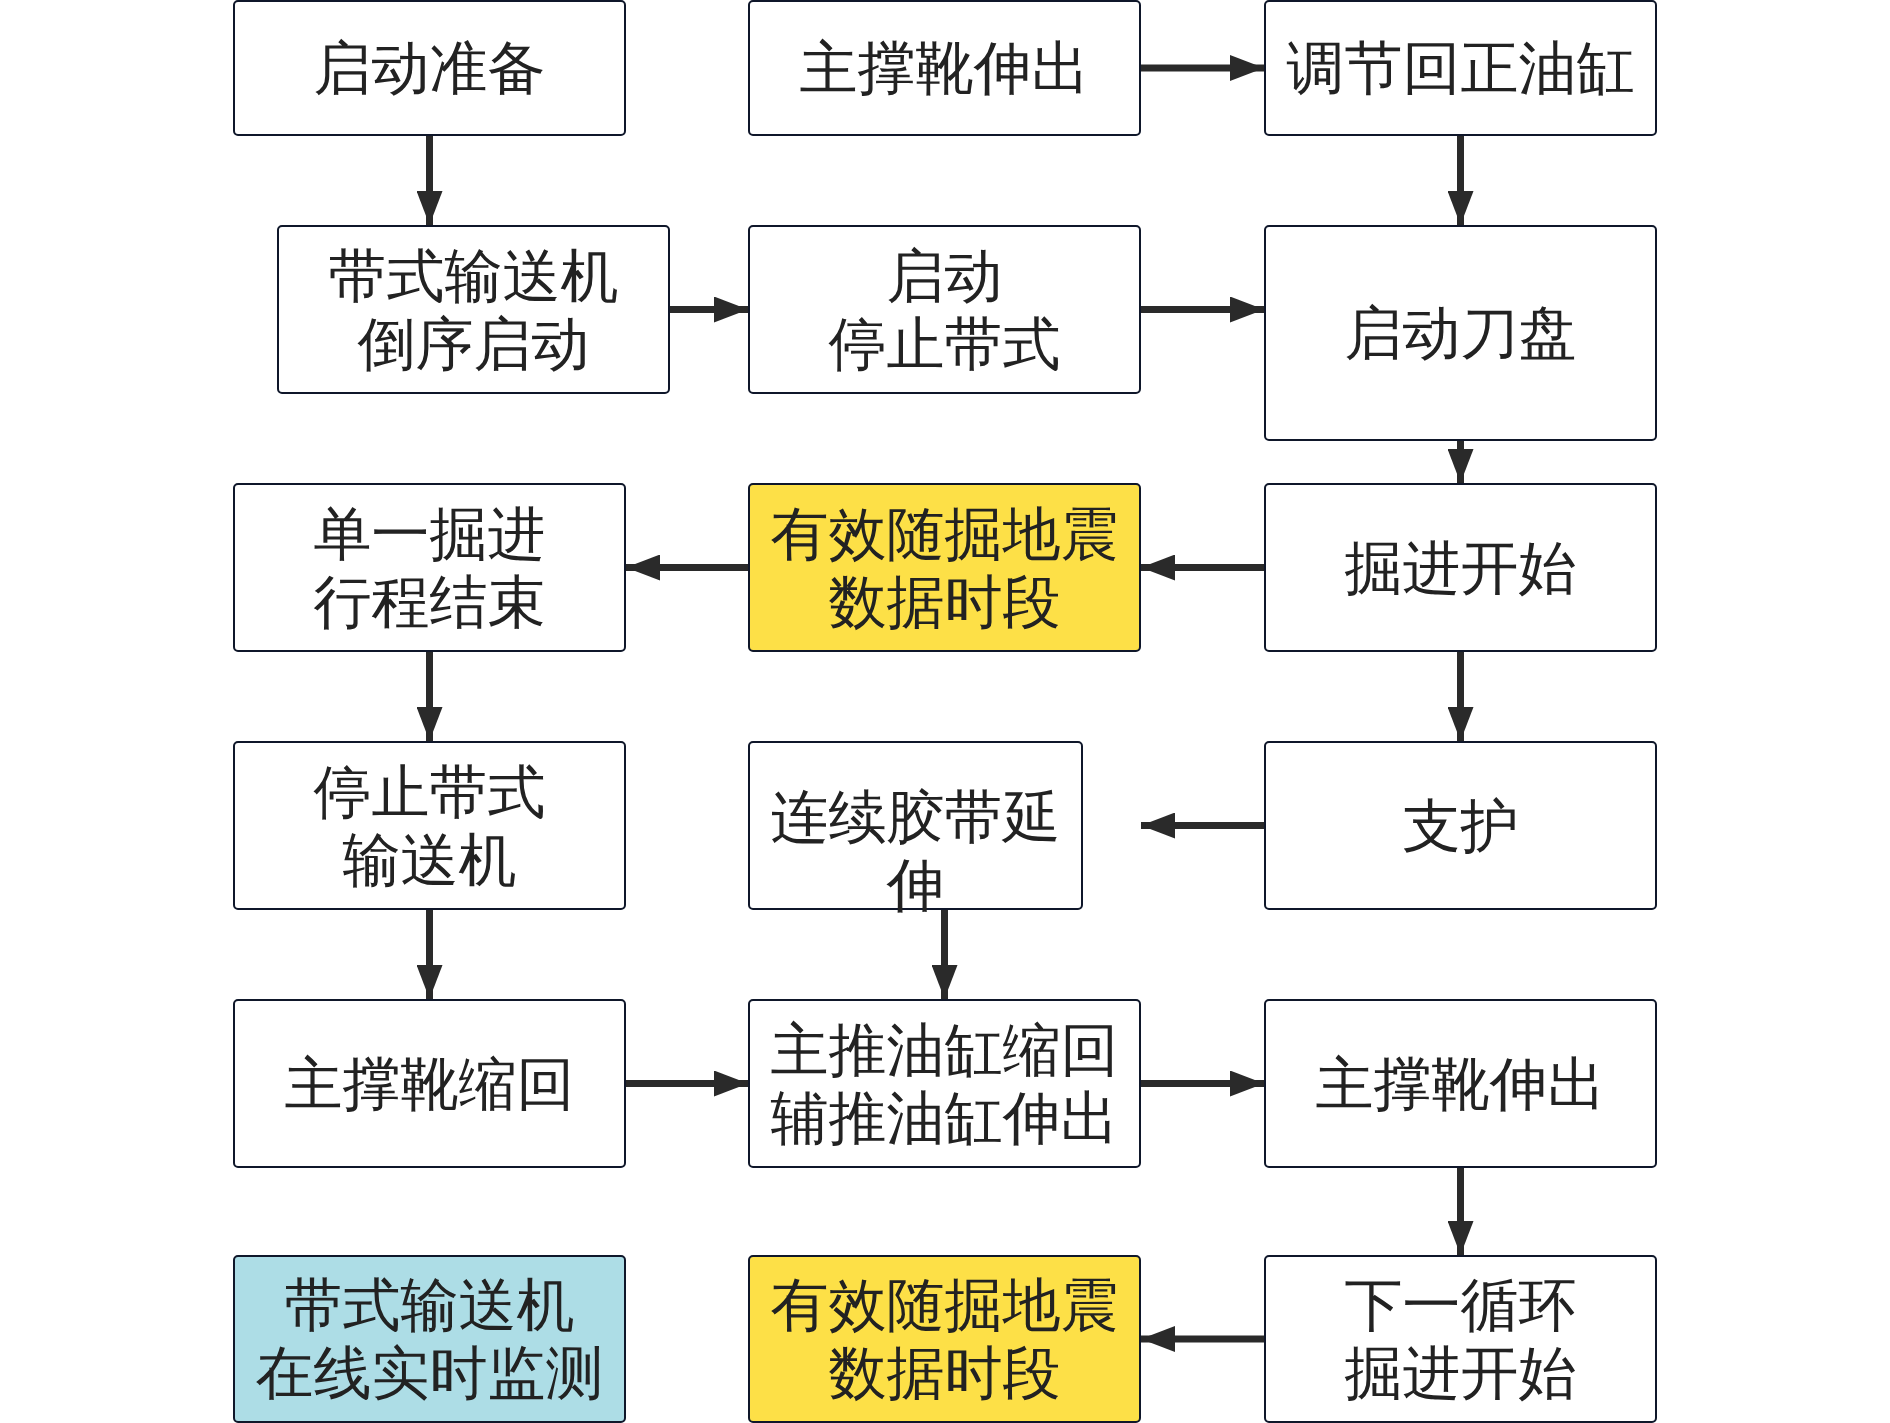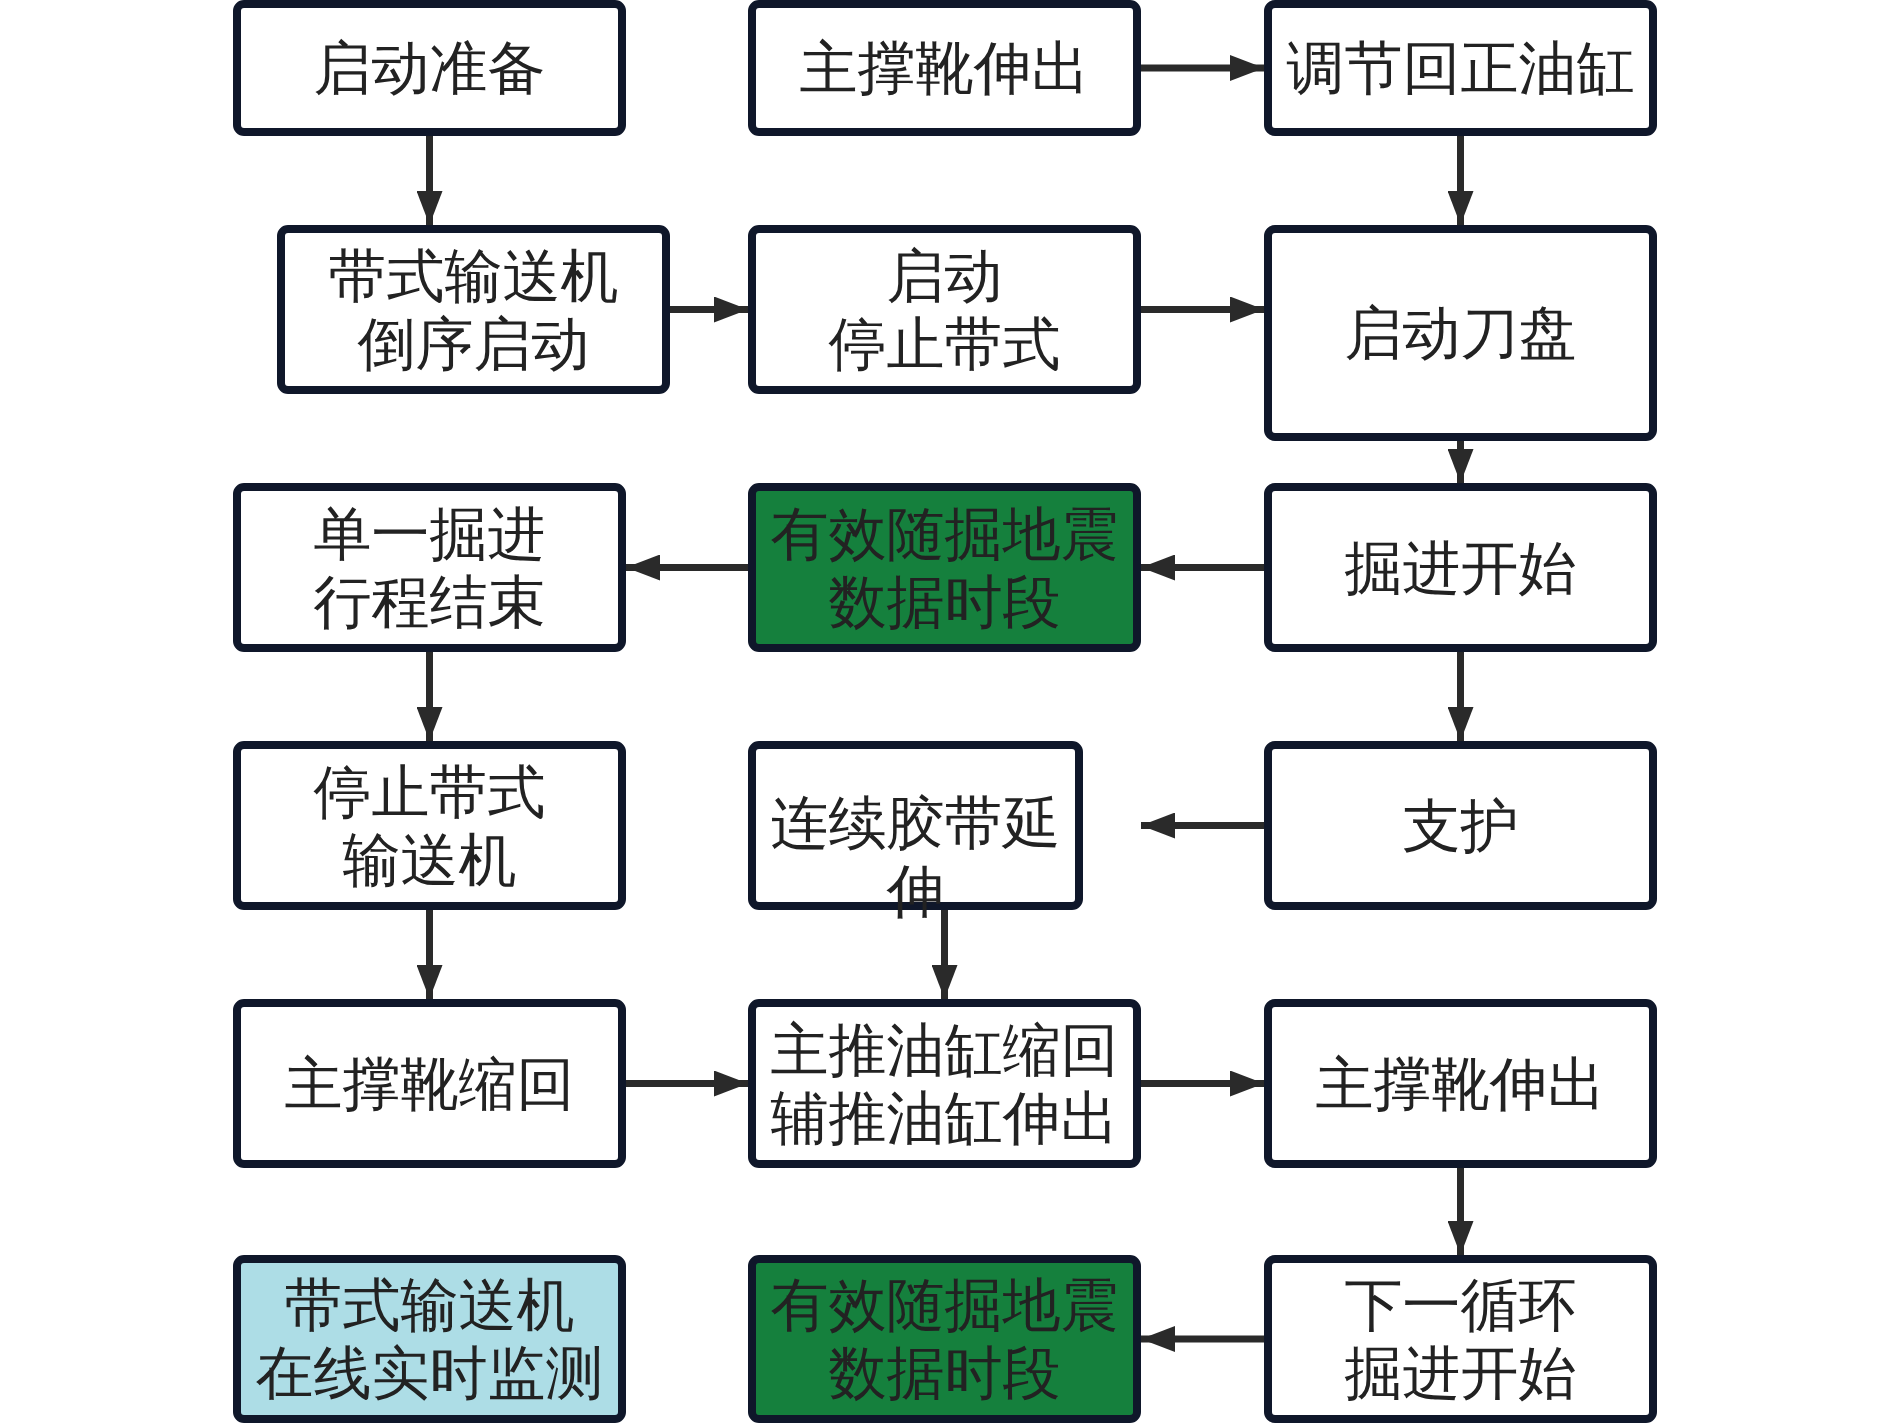--- a/index.html
+++ b/index.html
@@ -1,22 +1,22 @@
 <!DOCTYPE html>
 <html><head>
 <meta charset="utf-8">
 <style>
   html, body { margin: 0; padding: 0; background: #ffffff; }
   body { width: 1890px; height: 1423px; position: relative; overflow: hidden;
          font-family: "DejaVu Serif", "Liberation Serif", serif; }
-  .box { position: absolute; box-sizing: border-box; border: 8px solid #0f172a;
-         border-radius: 11px; background: #ffffff; display: flex; align-items: center;
+  .box { position: absolute; box-sizing: border-box; border: 2px solid #0f172a;
+         border-radius: 5px; background: #ffffff; display: flex; align-items: center;
          justify-content: center; text-align: center; color: #222222;
          font-size: 58px; line-height: 68px; white-space: pre-line; }
-  .box.orange { background: #15803d; }
+  .box.orange { background: #fde047; }
   .box.blue { background: #addde6; }
   #arrows { position: absolute; left: 0; top: 0; }
 </style>
 </head>
 <body>
 
 <svg id="arrows" width="1890" height="1423">
   <defs>
     <marker id="ah" markerWidth="34" markerHeight="26" refX="10" refY="5" orient="auto" markerUnits="userSpaceOnUse" viewBox="0 0 10 10" preserveAspectRatio="none">
       <path d="M0,0 L10,5 L0,10 z" fill="#2a2a2a"></path>

